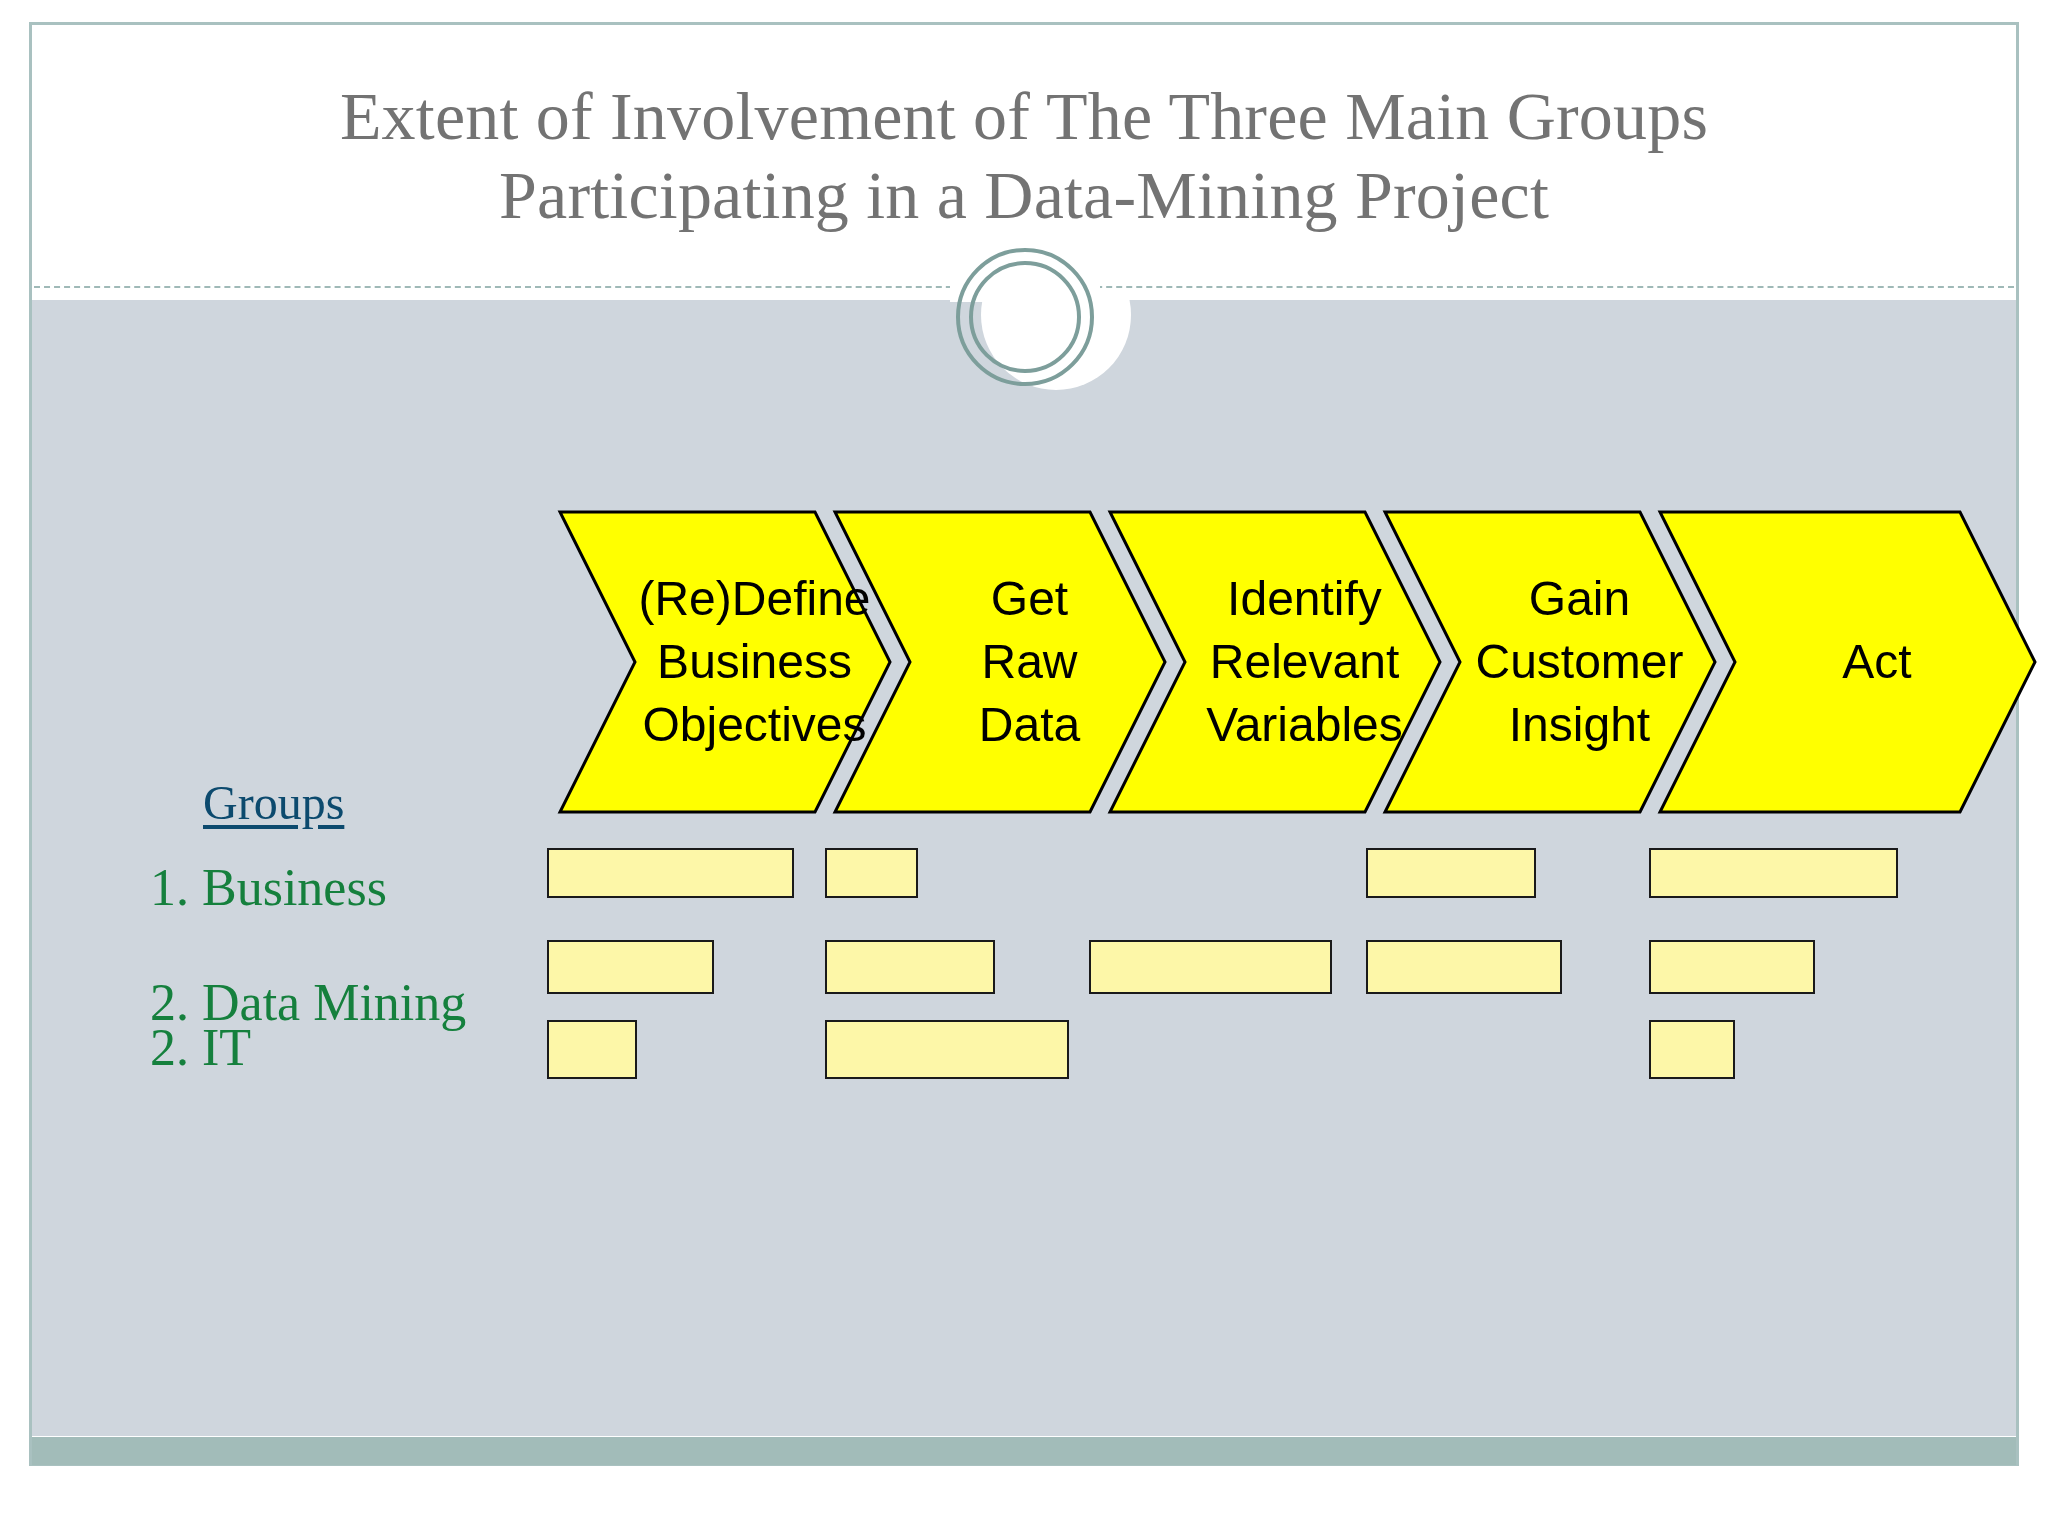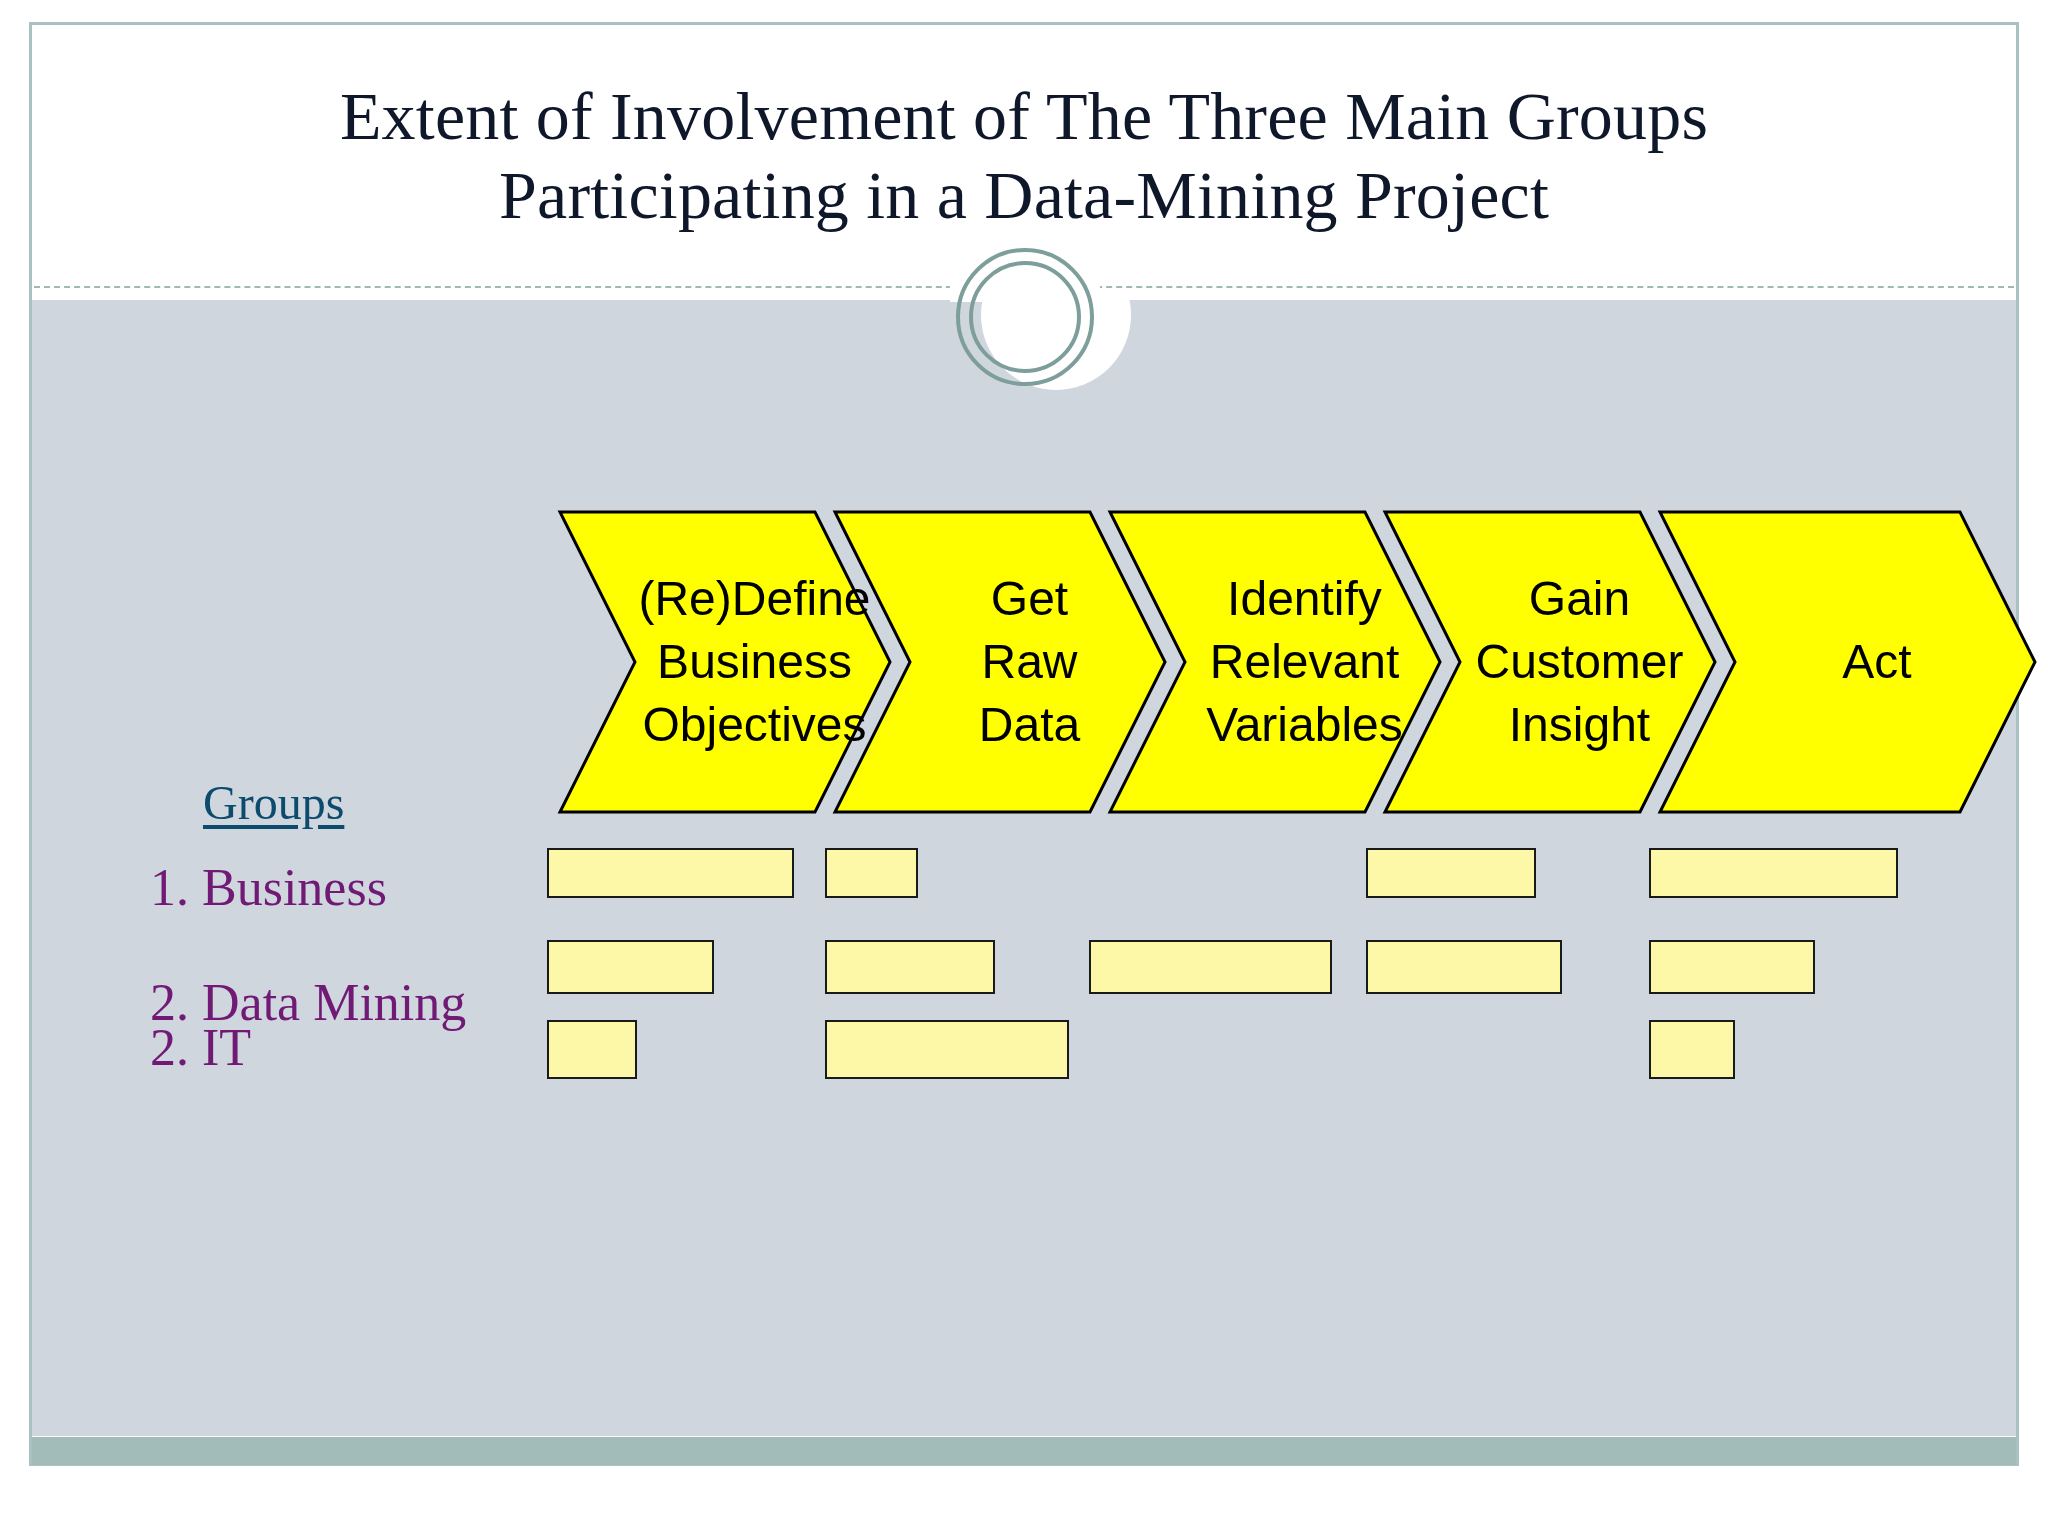--- a/index.html
+++ b/index.html
@@ -45,21 +45,21 @@
     display: flex;
     flex-direction: column;
     align-items: center;
     justify-content: center;
     box-sizing: border-box;
   }
   .slide-title {
     font-family: "Liberation Serif", serif;
     font-size: 68px;
     line-height: 1.16;
-    color: #0f172a;
+    color: #737373;
     text-align: center;
     letter-spacing: 0.2px;
     width: 1900px;
     margin: 0;
     font-weight: normal;
   }
 
   
   .divider {
     position: absolute;
@@ -152,21 +152,21 @@
     font-size: 48px;
     color: #0c4a6e;
     text-decoration: underline;
     text-underline-offset: 6px;
     white-space: nowrap;
   }
   .group-label {
     position: absolute;
     font-family: "Liberation Serif", serif;
     font-size: 52px;
-    color: #701a75;
+    color: #15803d;
     white-space: nowrap;
   }
   .group-label.g1 { left: 150px; top: 858px; }
   .group-label.g2 { left: 150px; top: 938px; margin-top: 35px; }
   .group-label.g3 { left: 150px; top: 1018px; }
 
   
   .bar {
     position: absolute;
     background: #fdf7a8;

